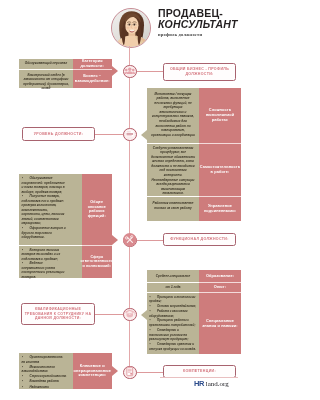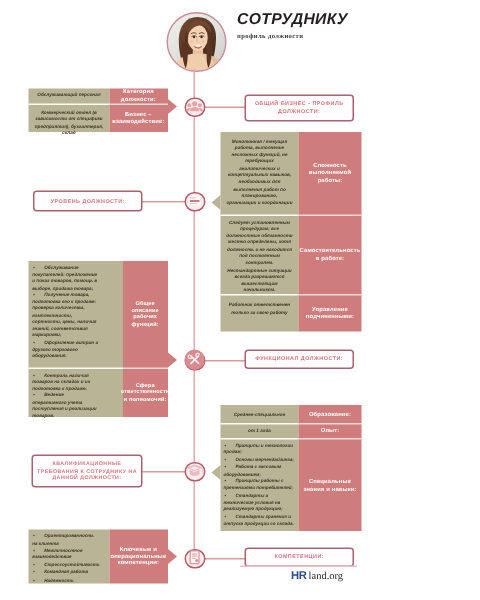--- a/index.html
+++ b/index.html
@@ -121,21 +121,22 @@
   <path d="M18.1 22.3 C19.8 24.3 22.5 24.3 24.1 22.1 C23.6 25.4 18.5 25.5 18.1 22.3 Z" fill="#A8525A"></path>
   <path d="M18.5 22.4 C20 21.8 22.4 21.8 23.8 22.4 C22.5 23.2 19.8 23.2 18.5 22.4 Z" fill="#FCFAFA"></path>
 
   <ellipse cx="16.8" cy="19.7" rx="1.5" ry="1.0" fill="#EDB392" opacity="0.5"></ellipse>
   <ellipse cx="24.8" cy="19.7" rx="1.5" ry="1.0" fill="#EDB392" opacity="0.5"></ellipse>
  </g>
 </svg>
     </div>
 
 <div class="title">
-<div class="l2">СОТРУДНИКУ</div>
+<div class="l1">ПРОДАВЕЦ-</div>
+<div class="l2">КОНСУЛЬТАНТ</div>
 <div class="sub">профиль должности</div>
 </div>
 <div class="spine" style="top:46px;height:330px;"></div>
 <div class="beige" style="left:19px;top:59px;width:54px;height:29px;"></div>
 <div class="pink" style="left:73px;top:59px;width:38.5px;height:29px;"></div>
 <div class="arrow-r" style="left:111.5px;top:65.5px;border-top-width:5.5px;border-bottom-width:5.5px;border-left-width:6px;"></div>
 <div class="sep" style="left:19px;top:68.6px;width:54px;"></div>
 <div class="psep" style="left:73px;top:68.6px;width:38.5px;"></div>
 <div class="btxt" style="left:20px;top:61.2px;width:52px;">Обслуживающий персонал</div>
 <div class="btxt" style="left:20px;top:72.5px;width:52px;">Коммерческий отдел (в зависимости от специфики предприятия), бухгалтерия, склад</div>

